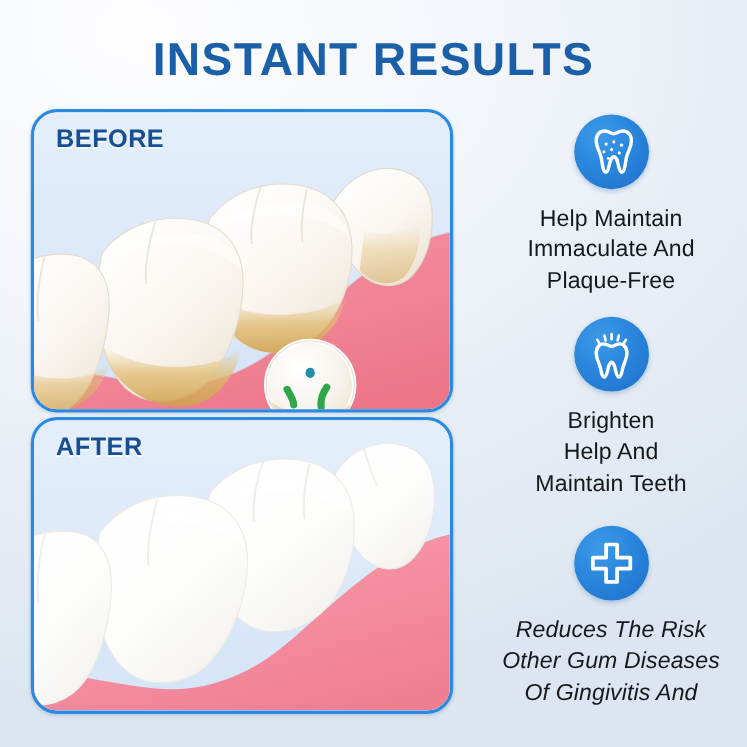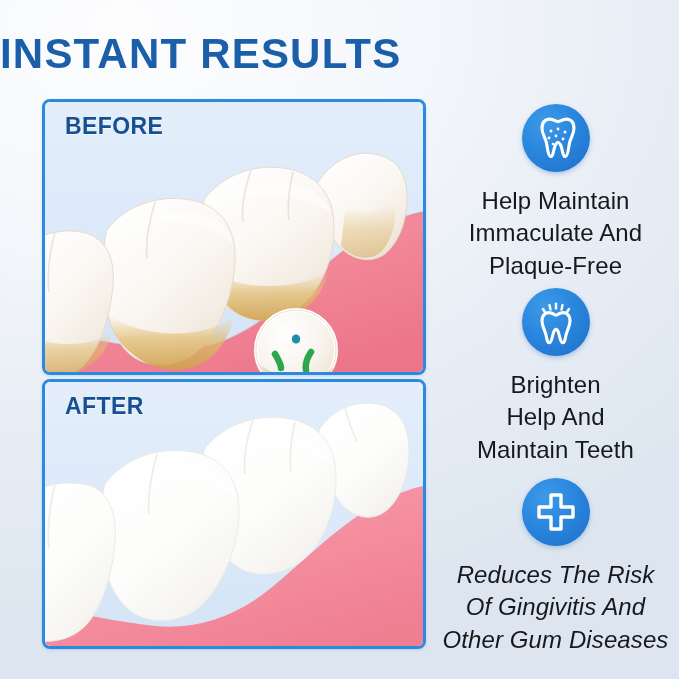--- a/index.html
+++ b/index.html
@@ -11,29 +11,30 @@
   .page{
     position:relative;width:679px;height:679px;
     background:
       radial-gradient(120% 90% at 18% 4%, #fdfdfe 0%, #f4f7fb 36%, #e7edf5 68%, #dde6f0 100%),
       linear-gradient(155deg,#fbfcfd 0%,#eef2f8 45%,#ccd8e6 100%);
   }
 
   
   .title{
     position:absolute;left:0;top:30px;width:679px;
+    text-align:center;
     font-size:42px;font-weight:bold;letter-spacing:1.2px;
     color:#1a5fa8;
     text-shadow:0 1px 0 rgba(255,255,255,.65);
   }
 
   
   .panel{
-    position:absolute;left:42px;width:378px;
-    border:3px solid #2a8ae2;border-radius:8px;
+    position:absolute;left:28px;width:378px;
+    border:3px solid #2a8ae2;border-radius:24px;
     background:linear-gradient(180deg,#e2edfa 0%,#dbe9f8 45%,#d6e5f6 100%);
     box-shadow:0 1px 3px rgba(40,90,150,.18), inset 0 0 0 1px rgba(255,255,255,.55);
     overflow:hidden;
   }
   .panel.before{top:99px;height:270px;}
   .panel.after{top:379px;height:264px;}
 
   .panel-label{
     position:absolute;left:20px;top:11px;z-index:9;
     font-size:23px;font-weight:bold;letter-spacing:.4px;
@@ -57,21 +58,21 @@
 
   .icon-circle{
     width:68px;height:68px;margin:0 auto 13px auto;border-radius:50%;
     background:radial-gradient(circle at 34% 28%,#3d9ae8 0%,#2a86dd 45%,#1d6fc9 100%);
     box-shadow:0 2px 5px rgba(30,90,160,.28);
     display:flex;align-items:center;justify-content:center;
   }
   .icon-circle svg{display:block;}
 
   .benefit-text{
-    font-size:24px;line-height:1.35;color:#16181c;
+    font-size:21px;line-height:1.35;color:#16181c;
     letter-spacing:.1px;
   }
   .benefit-text div{white-space:nowrap;}
 </style>
 </head>
 <body>
 
 <div class="page">
 
   <div class="title">INSTANT RESULTS</div>
@@ -269,19 +270,19 @@
     </div>
 
     <div class="benefit b3">
       <div class="icon-circle">
         <svg width="42" height="42" viewBox="0 0 42 42" aria-hidden="true">
           <path d="M16 4 H26 V16 H38 V26 H26 V38 H16 V26 H4 V16 H16 Z" fill="none" stroke="#ffffff" stroke-width="3.4" stroke-linejoin="round"></path>
         </svg>
       </div>
       <div class="benefit-text">
         <div>Reduces The Risk</div>
+        <div>Other Gum Diseases</div>
         <div>Of Gingivitis And</div>
-        <div>Other Gum Diseases</div>
       </div>
     </div>
 
   </div>
 </div>
 
 </body></html>

